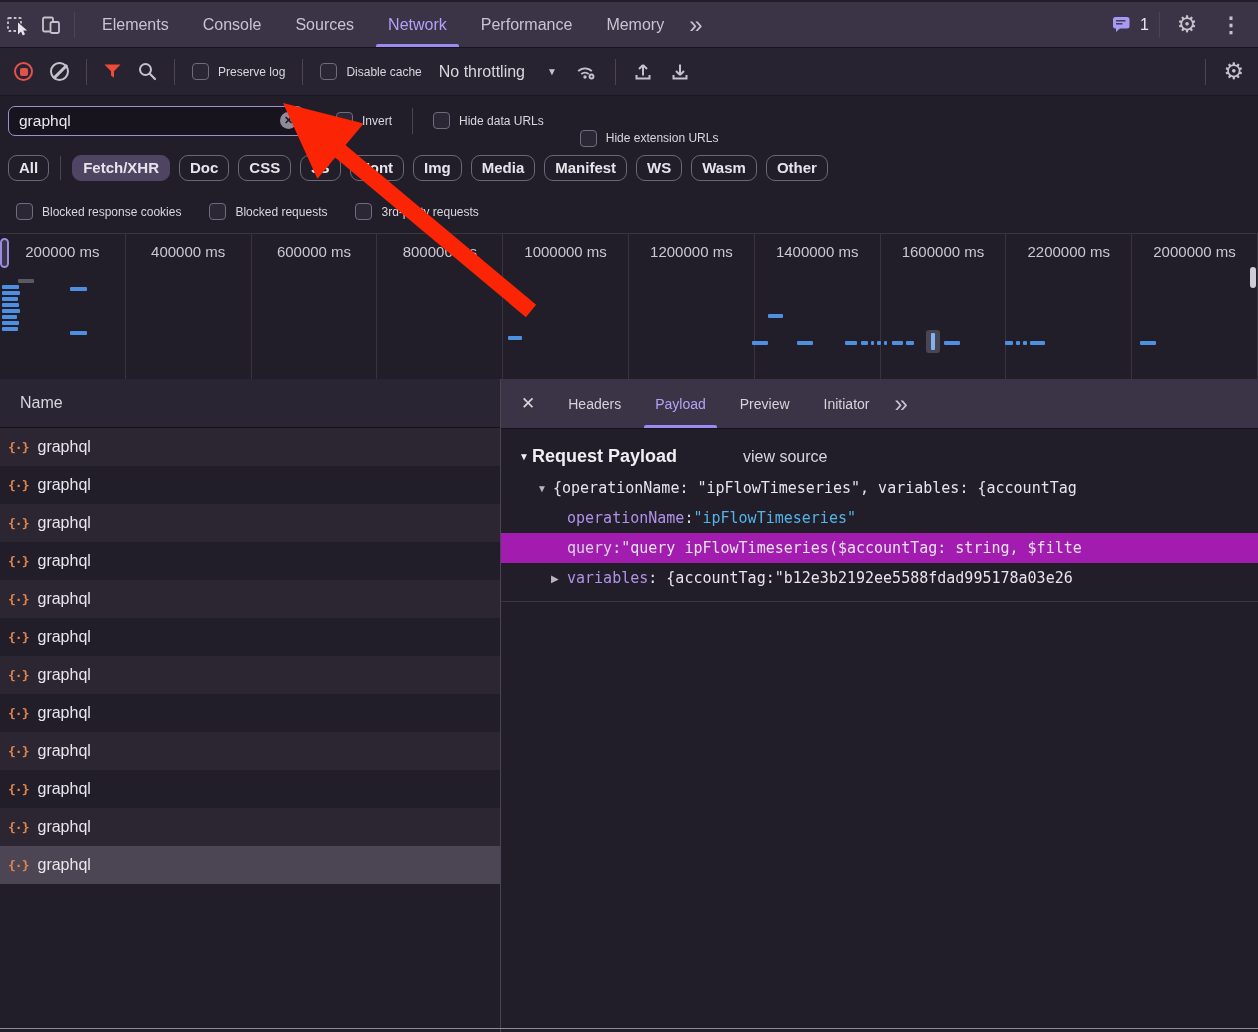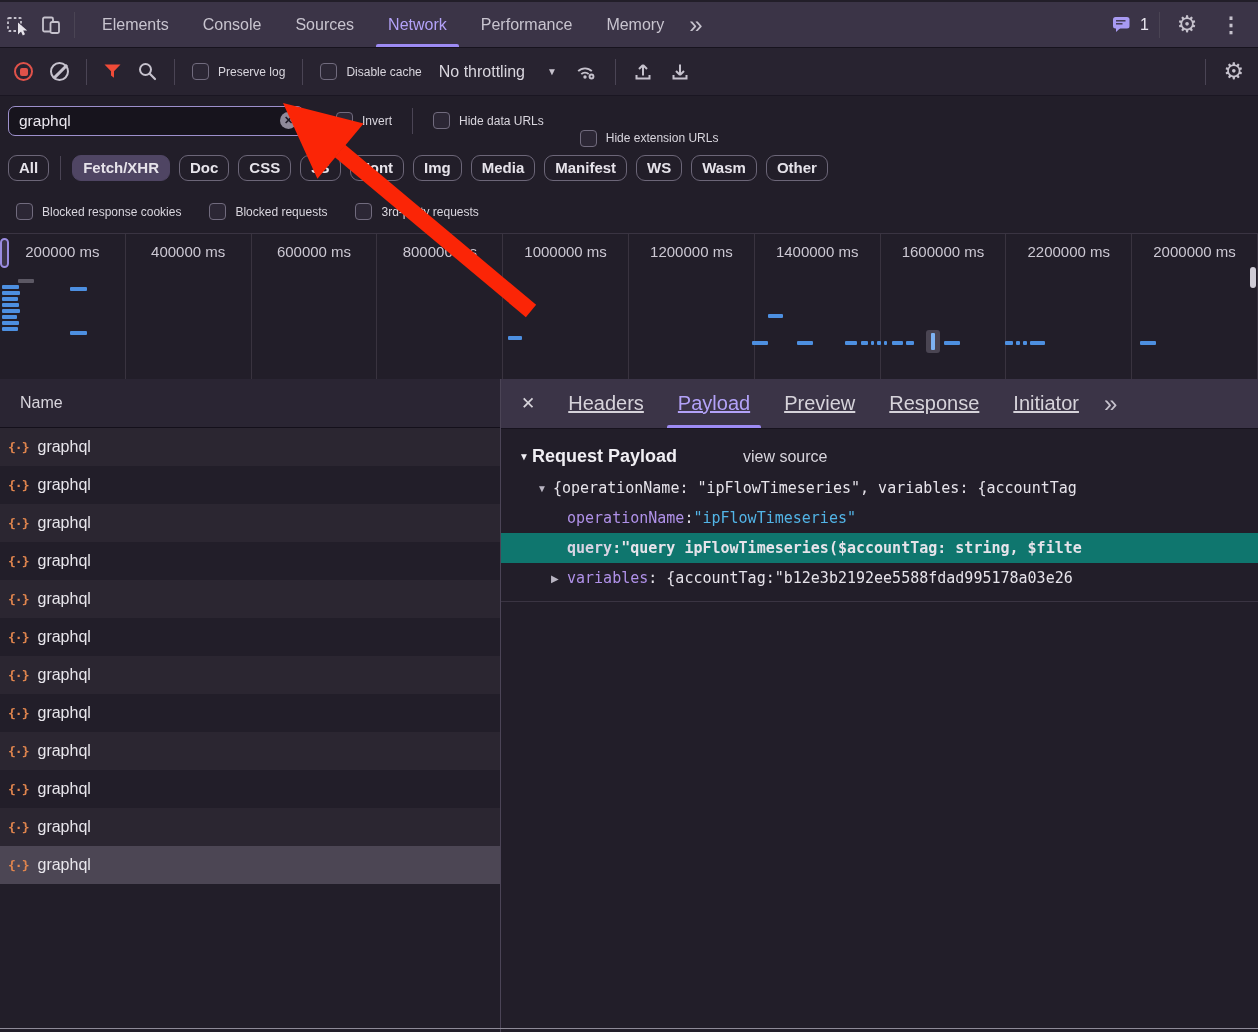--- a/index.html
+++ b/index.html
@@ -75,34 +75,34 @@
                padding-left:20px;font-size:16px;color:#d8d5dd;box-sizing:border-box;}
   .req-row{height:38px;display:flex;align-items:center;gap:9px;padding-left:8px;font-size:16px;color:#e8e6ec;}
   .req-row.odd{background:#2b2631;}
   .req-row.even{background:#221e29;}
   .req-row.selected{background:#4c4654;}
   .braces{font-family:"DejaVu Sans Mono",monospace;font-size:13px;font-weight:bold;color:#e0854e;letter-spacing:-1px;}
 
   
   .dtabbar{height:50px;background:#3b3447;display:flex;align-items:center;border-bottom:1px solid #17131e;box-sizing:border-box;}
   .close-x{padding:0 16px 0 20px;font-size:17px;color:#d6d3da;}
-  .dtab{position:relative;height:100%;display:flex;align-items:center;padding:0 17px;font-size:20px;color:#d6d3da;text-decoration:underline;}
+  .dtab{position:relative;height:100%;display:flex;align-items:center;padding:0 17px;font-size:14px;color:#d6d3da;}
   .dtab.active{color:#b3a2f8;}
   .dtab.active::after{content:"";position:absolute;left:6px;right:6px;bottom:0;height:3px;background:#9d8bf4;border-radius:2px 2px 0 0;}
 
   .payload-title{display:flex;align-items:center;margin:17px 0 6px 18px;}
   .pt-tri{font-size:10px;color:#efedf3;margin-right:3px;}
   .pt-text{font-size:18px;font-weight:bold;color:#f0eef3;}
   .view-source{font-size:16px;color:#d8d5dd;margin-left:66px;}
   .pl-line{height:30px;display:flex;align-items:center;white-space:nowrap;overflow:hidden;
            font-family:"DejaVu Sans Mono",monospace;font-size:15px;}
   .pl-line .tri{flex:0 0 16px;font-size:10px;color:#b9b5c2;font-family:"Liberation Sans",sans-serif;}
   .pl-line.ind0{padding-left:36px;}
   .pl-line.ind1{padding-left:50px;}
-  .pl-line.selected{background:#0f766e;font-weight:bold;}
+  .pl-line.selected{background:#a21caf;}
   .seg-plain{color:#e6e3ea;} .seg-key{color:#b091e8;} .seg-keysel{color:#d8d3e3;} .seg-str{color:#52b4e6;}
   .pl-divider{border-top:1px solid #3a3442;margin-top:8px;}
 
   .bottom-line{position:absolute;left:0;right:0;top:1028px;height:1px;background:#8e8a97;z-index:5;}
 
   .arrow-overlay{position:absolute;left:0;top:0;z-index:10;pointer-events:none;}
   svg.ic{display:block;}
 </style>
 </head>
 <body>
@@ -362,21 +362,20 @@
 
   <div class="split-div"></div>
 
   <div class="main-right">
     <div class="dtabbar">
       <span class="close-x">✕</span>
       <div style="display:flex;height:100%" id="dtabs">
           <div class="dtab">Headers</div>
           <div class="dtab active">Payload</div>
           <div class="dtab">Preview</div>
-          <div class="dtab">Response</div>
           <div class="dtab">Initiator</div>
         </div>
       <span class="chev">»</span>
     </div>
     <div class="payload-title">
       <span class="pt-tri">▼</span>
       <span class="pt-text">Request Payload</span>
       <span class="view-source">view source</span>
     </div>
     <div id="payload-lines">

